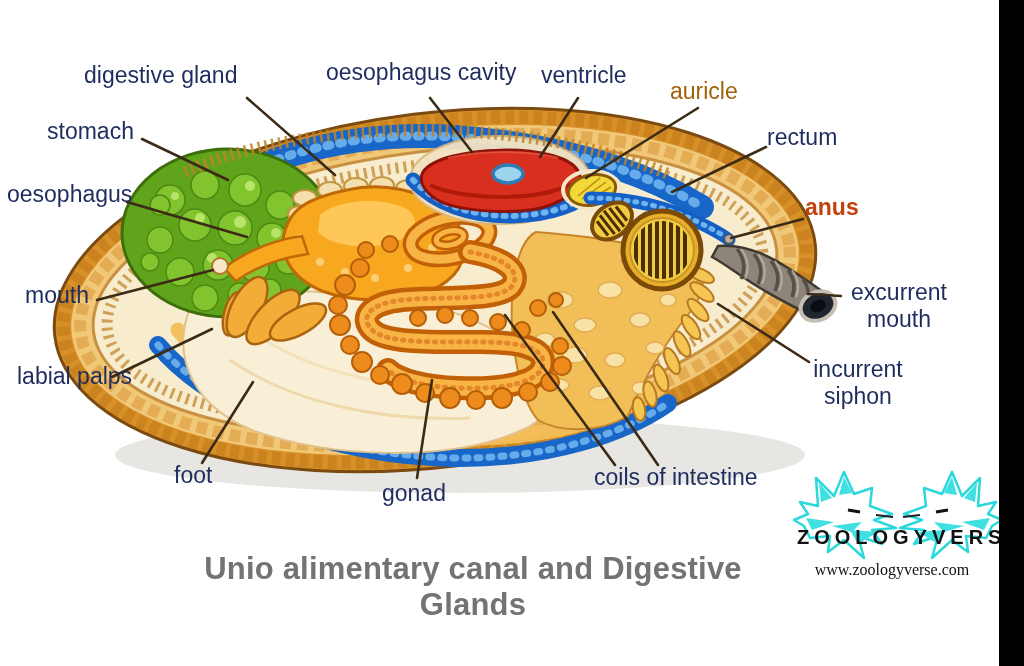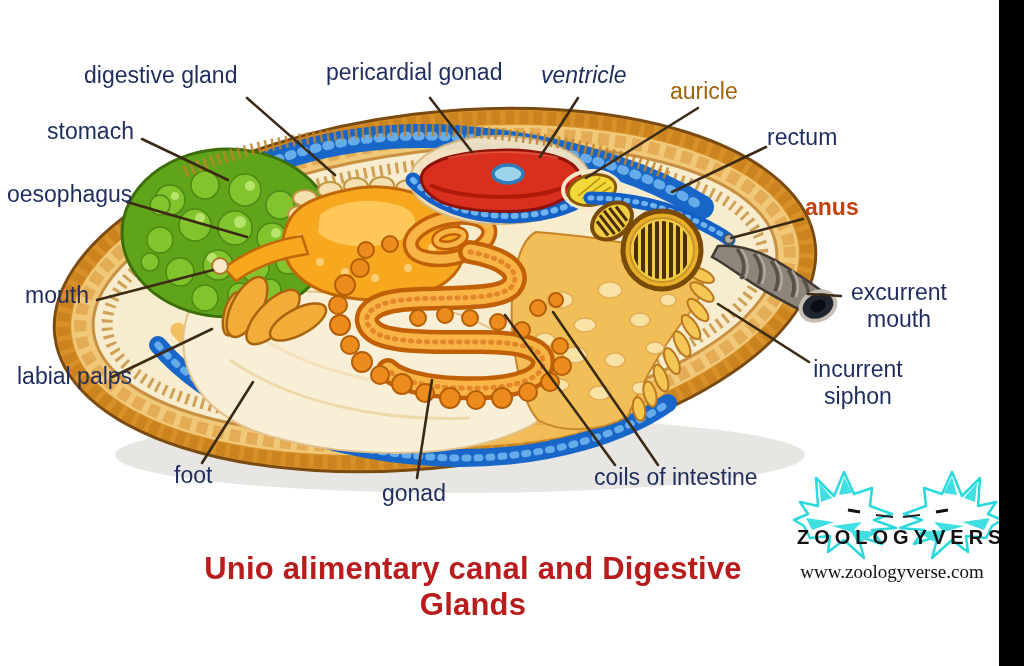--- a/index.html
+++ b/index.html
@@ -4,26 +4,26 @@
 <style>
   html,body{margin:0;padding:0;background:#fff;}
   #stage{position:relative;width:1024px;height:666px;background:#ffffff;overflow:hidden;
          font-family:"Liberation Sans",sans-serif;}
   #art{position:absolute;left:0;top:0;width:1024px;height:666px;}
   .lbl{position:absolute;font-size:23px;color:#1e2c5e;white-space:nowrap;z-index:20;line-height:27px;}
   .lbl.wrap{white-space:normal;text-align:center;}
   .lbl.auricle{color:#a16207;}
   .lbl.anus{color:#c2410c;font-weight:bold;}
   #title{position:absolute;left:158px;top:551px;width:630px;text-align:center;
-         font-size:31px;font-weight:bold;color:#b91c1c;z-index:20;letter-spacing:.2px;}
+         font-size:31px;font-weight:bold;color:#737373;z-index:20;letter-spacing:.2px;}
   #logo-wrap{position:absolute;left:792px;top:466px;width:212px;height:120px;z-index:5;}
   #logo-text{position:absolute;left:797px;top:526px;width:215px;font-size:20px;font-weight:bold;
              color:#111;letter-spacing:5px;z-index:6;white-space:nowrap;}
   #website{position:absolute;left:783px;top:561px;width:218px;text-align:center;
-           font-family:"Liberation Serif",serif;font-size:19px;color:#111;z-index:6;}
+           font-family:"Liberation Serif",serif;font-size:16px;color:#111;z-index:6;}
   #blackbar{position:absolute;left:999px;top:0;width:25px;height:666px;background:#000;z-index:50;}
 </style>
 </head>
 <body>
 
 <div id="stage">
 
   <svg id="art" viewBox="0 0 1024 666">
 
     <ellipse cx="460" cy="455" rx="345" ry="38" fill="rgba(110,100,80,0.16)"></ellipse>
@@ -283,22 +283,22 @@
       <line x1="97" y1="300" x2="213" y2="270"></line>
       <line x1="112" y1="377" x2="212" y2="329"></line>
       <line x1="202" y1="463" x2="253" y2="382"></line>
       <line x1="417" y1="478" x2="432" y2="380"></line>
       <line x1="615" y1="465" x2="505" y2="315"></line>
       <line x1="658" y1="465" x2="553" y2="312"></line>
     </g>
   </svg>
 
   <div class="lbl" style="left:84px;top:62px;">digestive gland</div>
-  <div class="lbl" style="left:326px;top:59px;">pericardial gonad</div>
-  <div class="lbl" style="left:541px;top:62px;font-style:italic;">ventricle</div>
+  <div class="lbl" style="left:326px;top:59px;">oesophagus cavity</div>
+  <div class="lbl" style="left:541px;top:62px;">ventricle</div>
   <div class="lbl auricle" style="left:670px;top:78px;">auricle</div>
   <div class="lbl" style="left:767px;top:124px;">rectum</div>
   <div class="lbl anus" style="left:805px;top:194px;">anus</div>
   <div class="lbl wrap" style="left:840px;top:279px;width:118px;">excurrent mouth</div>
   <div class="lbl wrap" style="left:800px;top:356px;width:116px;">incurrent siphon</div>
   <div class="lbl" style="left:47px;top:118px;">stomach</div>
   <div class="lbl" style="left:7px;top:181px;">oesophagus</div>
   <div class="lbl" style="left:25px;top:282px;">mouth</div>
   <div class="lbl" style="left:17px;top:363px;">labial palps</div>
   <div class="lbl" style="left:174px;top:462px;text-align:right;">foot</div>

